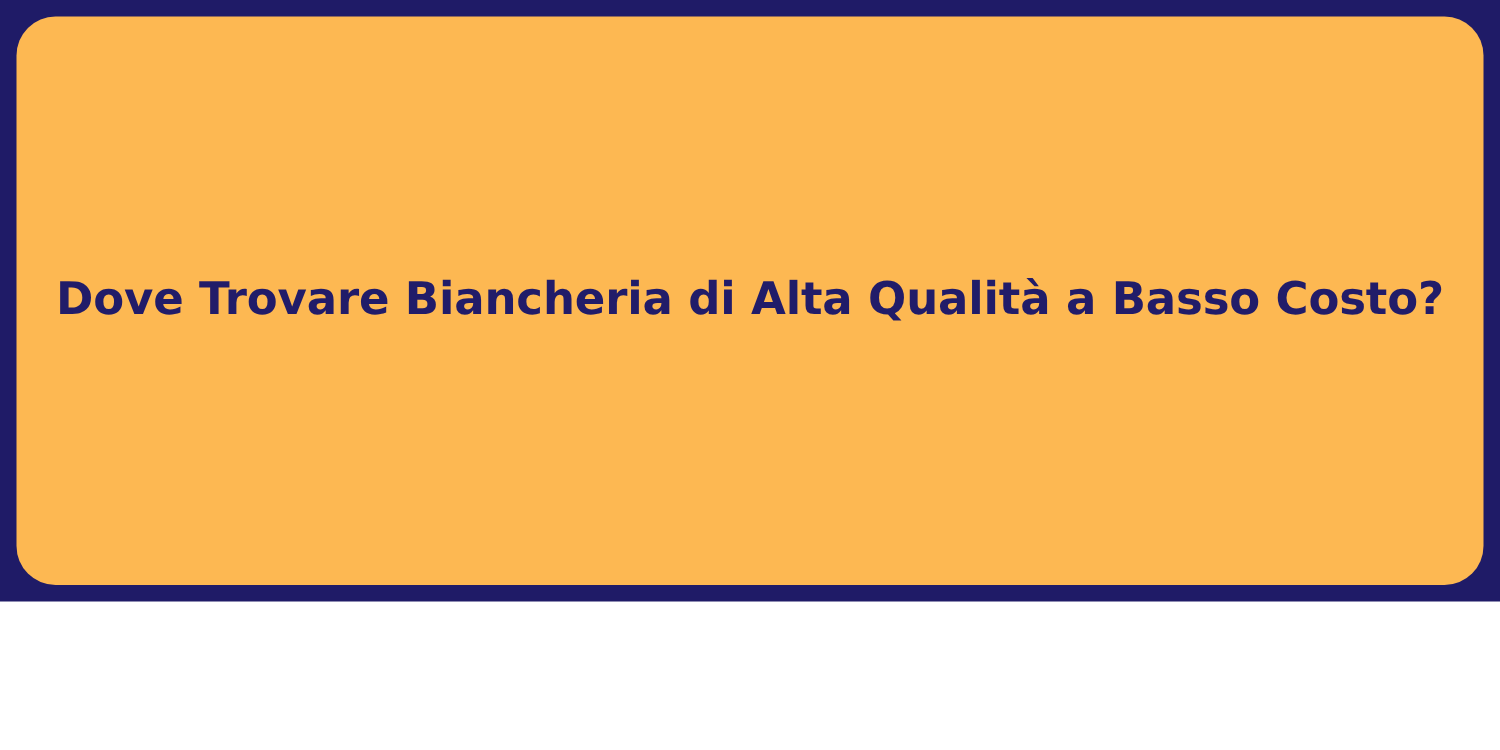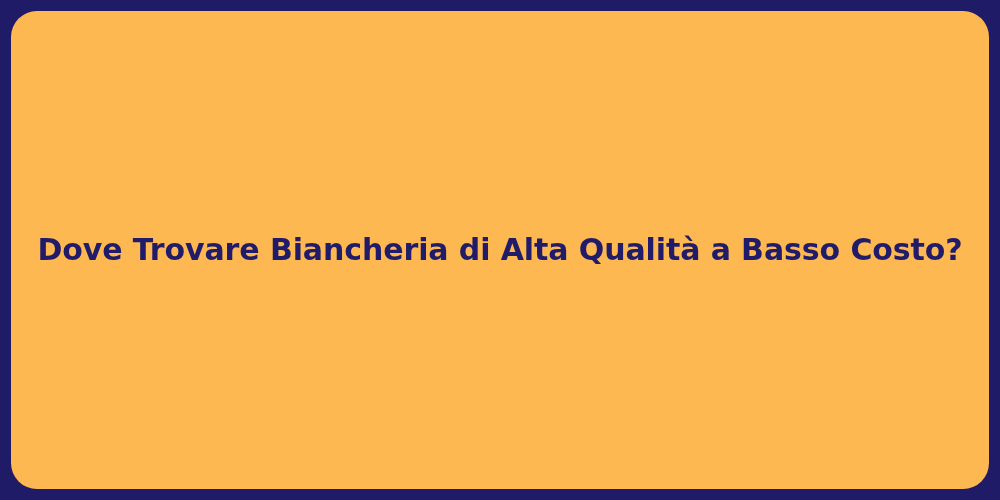--- a/index.html
+++ b/index.html
@@ -11,21 +11,21 @@
     width: 1000px;
     height: 500px;
     overflow: hidden;
     font-family: "DejaVu Sans", "Liberation Sans", sans-serif;
   }
 
   #banner-root {
     position: relative;
     box-sizing: border-box;
     width: 1000px;
-    height: 500px;
+    height: 401px;
     background: #1f1b67;
     padding: 11px;
   }
 
   #card-surface {
     box-sizing: border-box;
     width: 100%;
     height: 100%;
     background: #fdb852;
     border-radius: 26px;

